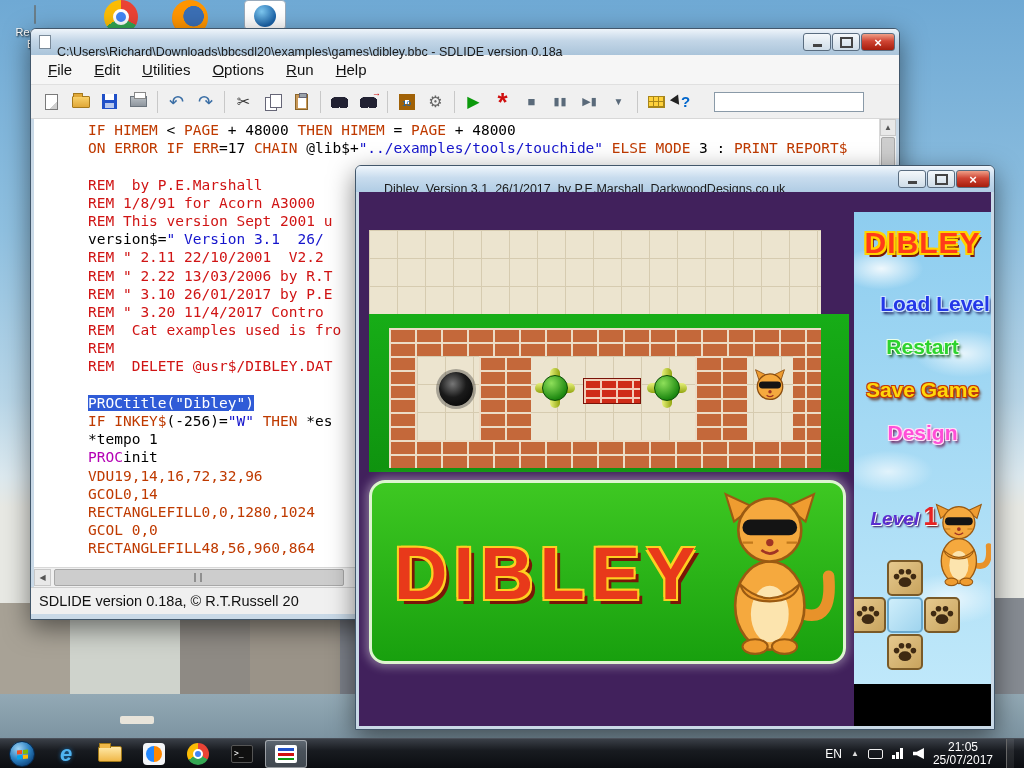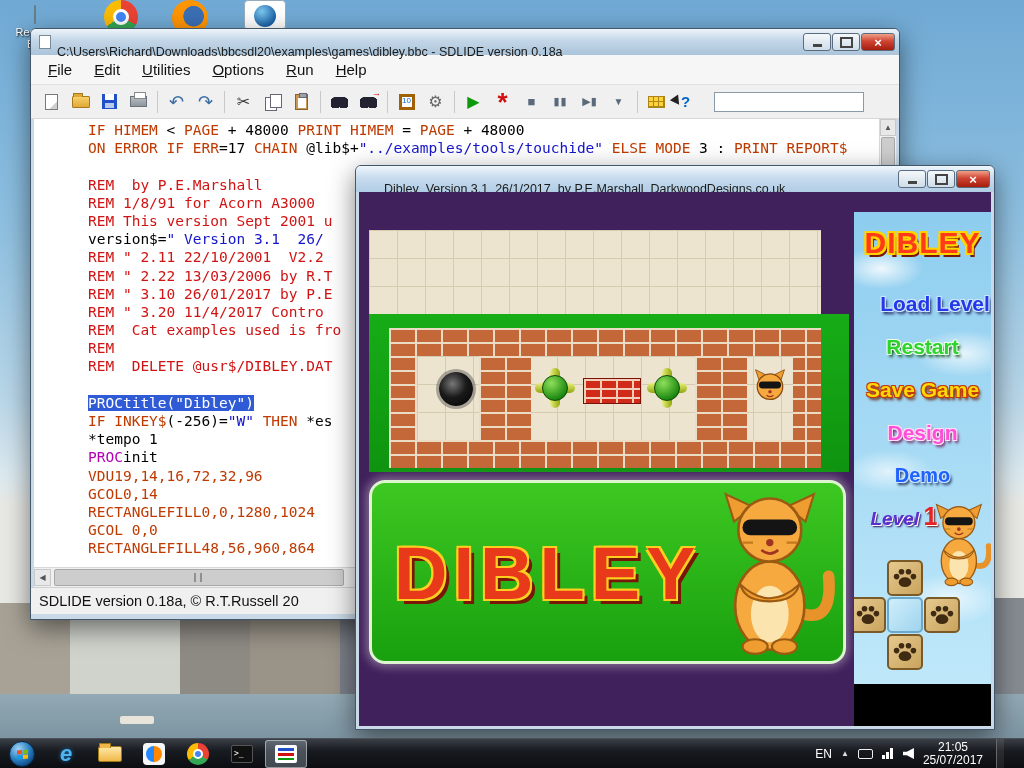--- a/index.html
+++ b/index.html
@@ -61,21 +61,21 @@
   .i-copy{width:16px;height:16px;position:relative;}
   .i-copy::before,.i-copy::after{content:"";position:absolute;width:10px;height:12px;background:#fff;border:1px solid #667;}
   .i-copy::before{left:0;top:3px;} .i-copy::after{left:5px;top:0;}
   .i-paste{width:13px;height:16px;background:#c89858;border:1px solid #8a6428;position:relative;}
   .i-paste::before{content:"";position:absolute;left:2px;top:3px;width:8px;height:10px;background:#fff;}
   .i-paste::after{content:"";position:absolute;left:3px;top:-2px;width:6px;height:3px;background:#9aa2aa;border:1px solid #667;}
   .i-find,.i-replace{width:17px;height:12px;position:relative;
     background:radial-gradient(circle at 27% 58%,#223 40%,transparent 42%),radial-gradient(circle at 73% 58%,#223 40%,transparent 42%);}
   .i-find::before,.i-replace::before{content:"";position:absolute;left:5px;top:1px;width:7px;height:3px;background:#223;}
   .i-replace::after{content:"→";position:absolute;right:-4px;top:-7px;color:#c00;font-size:9px;}
-  .i-lines{width:16px;height:16px;border:3px solid #a16207;background:#fff;font-size:8px;color:#06c;display:flex;align-items:flex-start;justify-content:center;}
+  .i-lines{width:16px;height:16px;border:6px solid #a16207;background:#fff;font-size:8px;color:#06c;display:flex;align-items:flex-start;justify-content:center;}
   .i-gear{font-size:16px;color:#666;}
   .i-run{color:#0c9a0c;font-size:16px;}
   .i-debug{color:#d01010;font-size:26px;line-height:10px;font-weight:bold;}
   .i-stop{color:#5a6a7a;font-size:13px;}
   .i-pause{color:#5a6a7a;font-size:11px;letter-spacing:1px;}
   .i-step{color:#5a6a7a;font-size:11px;}
   .i-chevron{color:#5a6a7a;font-size:10px;}
   .i-calc{width:17px;height:12px;background:#ffd23c;border:1px solid #a8861a;
     background-image:repeating-linear-gradient(90deg,transparent 0 4px,#a8861a 4px 5px),repeating-linear-gradient(transparent 0 4px,#a8861a 4px 5px);}
   .i-help{color:#06c;font-weight:bold;font-size:15px;position:relative;}
@@ -175,21 +175,21 @@
   .ti-player{width:22px;height:22px;border-radius:4px;background:#f4f6f8;position:relative;}
   .ti-player::after{content:"";position:absolute;inset:3px;border-radius:50%;background:conic-gradient(#ff8800 0 50%,#2288ff 50% 100%);}
   .ti-chrome{width:22px;height:22px;border-radius:50%;position:relative;background:conic-gradient(#ea4335 0 33%,#34a853 33% 66%,#fbbc05 66% 100%);}
   .ti-chrome::after{content:"";position:absolute;inset:6px;border-radius:50%;background:#4285f4;border:2px solid #fff;}
   .ti-cmd{width:22px;height:18px;background:#101010;border:1px solid #555;border-radius:2px;color:#fff;
     font-family:"DejaVu Sans Mono",monospace;font-size:8px;display:flex;align-items:center;padding-left:2px;}
   .ti-bbc{width:22px;height:18px;background:#fff;border-radius:2px;position:relative;}
   .ti-bbc::after{content:"";position:absolute;left:3px;top:3px;width:16px;height:12px;
     background:linear-gradient(#2050c8,#2050c8) 0 0/16px 3px no-repeat,linear-gradient(#d01010,#d01010) 0 5px/16px 3px no-repeat,
     linear-gradient(#0c9a0c,#0c9a0c) 0 10px/16px 2px no-repeat;}
-  .tray{margin-left:auto;display:flex;align-items:center;gap:9px;height:100%;padding-right:20px;color:#fff;}
+  .tray{margin-left:auto;display:flex;align-items:center;gap:9px;height:100%;padding-right:10px;color:#fff;}
   .tray-lang{font-size:12px;}
   .tray-chevron{font-size:8px;color:#ddd;}
   .tray-kb{width:15px;height:10px;border:1px solid #eee;border-radius:2px;}
   .tray-net{width:12px;height:11px;
     background:linear-gradient(#fff,#fff) 0 100%/3px 4px no-repeat,linear-gradient(#fff,#fff) 4px 100%/3px 7px no-repeat,
     linear-gradient(#fff,#fff) 8px 100%/3px 11px no-repeat;}
   .tray-vol{width:11px;height:11px;background:#fff;clip-path:polygon(0 35%,35% 35%,100% 0,100% 100%,35% 65%,0 65%);}
   .tray-clock{text-align:center;font-size:12px;line-height:13px;padding-right:4px;}
   .show-desktop{width:8px;height:100%;border-left:1px solid #666;background:rgba(255,255,255,.08);}
 </style>
@@ -348,21 +348,21 @@
         <div class="tb-btn">
           <span class="tb-ico i-calc"></span>
         </div>
         <div class="tb-btn">
           <span class="tb-ico i-help">?</span>
         </div>
         <input class="tb-input" type="text" style="">
       </div>
     <div class="editor">
       <div class="code" id="code-lines">
-          <div class="code-line"><span class="c-kw">IF HIMEM</span><span class="c-pl"> &lt; </span><span class="c-kw">PAGE</span><span class="c-pl"> + 48000 </span><span class="c-kw">PRINT HIMEM</span><span class="c-pl"> = </span><span class="c-kw">PAGE</span><span class="c-pl"> + 48000</span></div>
+          <div class="code-line"><span class="c-kw">IF HIMEM</span><span class="c-pl"> &lt; </span><span class="c-kw">PAGE</span><span class="c-pl"> + 48000 </span><span class="c-kw">THEN HIMEM</span><span class="c-pl"> = </span><span class="c-kw">PAGE</span><span class="c-pl"> + 48000</span></div>
           <div class="code-line"><span class="c-kw">ON ERROR IF ERR</span><span class="c-pl">=17 </span><span class="c-kw">CHAIN</span><span class="c-pl"> @lib$+</span><span class="c-str">"../examples/tools/touchide"</span><span class="c-pl"> </span><span class="c-kw">ELSE MODE</span><span class="c-pl"> 3 : </span><span class="c-kw">PRINT REPORT$</span></div>
           <div class="code-line"></div>
           <div class="code-line"><span class="c-rem">REM  by P.E.Marshall</span></div>
           <div class="code-line"><span class="c-rem">REM 1/8/91 for Acorn A3000</span></div>
           <div class="code-line"><span class="c-rem">REM This version Sept 2001 u</span></div>
           <div class="code-line"><span class="c-pl">version$=</span><span class="c-str">" Version 3.1  26/</span></div>
           <div class="code-line"><span class="c-rem">REM " 2.11 22/10/2001  V2.2</span></div>
           <div class="code-line"><span class="c-rem">REM " 2.22 13/03/2006 by R.T</span></div>
           <div class="code-line"><span class="c-rem">REM " 3.10 26/01/2017 by P.E</span></div>
           <div class="code-line"><span class="c-rem">REM " 3.20 11/4/2017 Contro</span></div>
@@ -429,21 +429,20 @@
             <use href="#cat-body"></use>
           </svg>
       </div>
       <div class="sidebar">
         <div class="sb-logo">DIBLEY</div>
         <div id="sb-menu">
             <div class="sb-item sb-load">Load Level</div>
             <div class="sb-item sb-restart">Restart</div>
             <div class="sb-item sb-save">Save Game</div>
             <div class="sb-item sb-design">Design</div>
-            <div class="sb-item sb-demo">Demo</div>
           </div>
         <div class="sb-level">
           <span class="lvl-word">Level</span>
           <span class="lvl-num">1</span>
         </div>
         <svg class="sb-cat" viewBox="0 0 120 160">
             <use href="#cat-body"></use>
           </svg>
         <div class="paw-cross">
           <span class="paw-tile" style="left:37px;top:0;">

